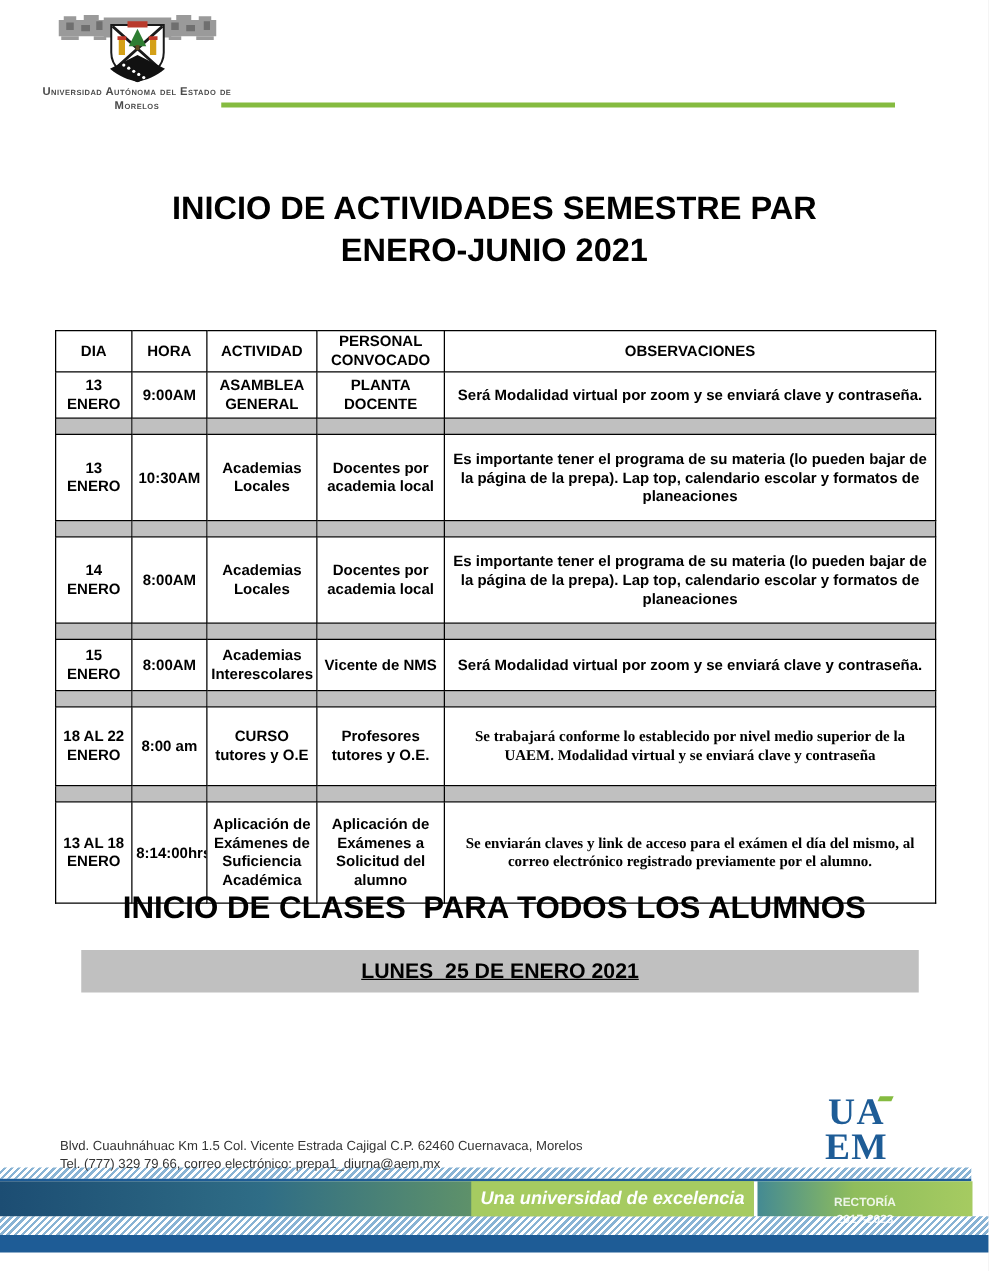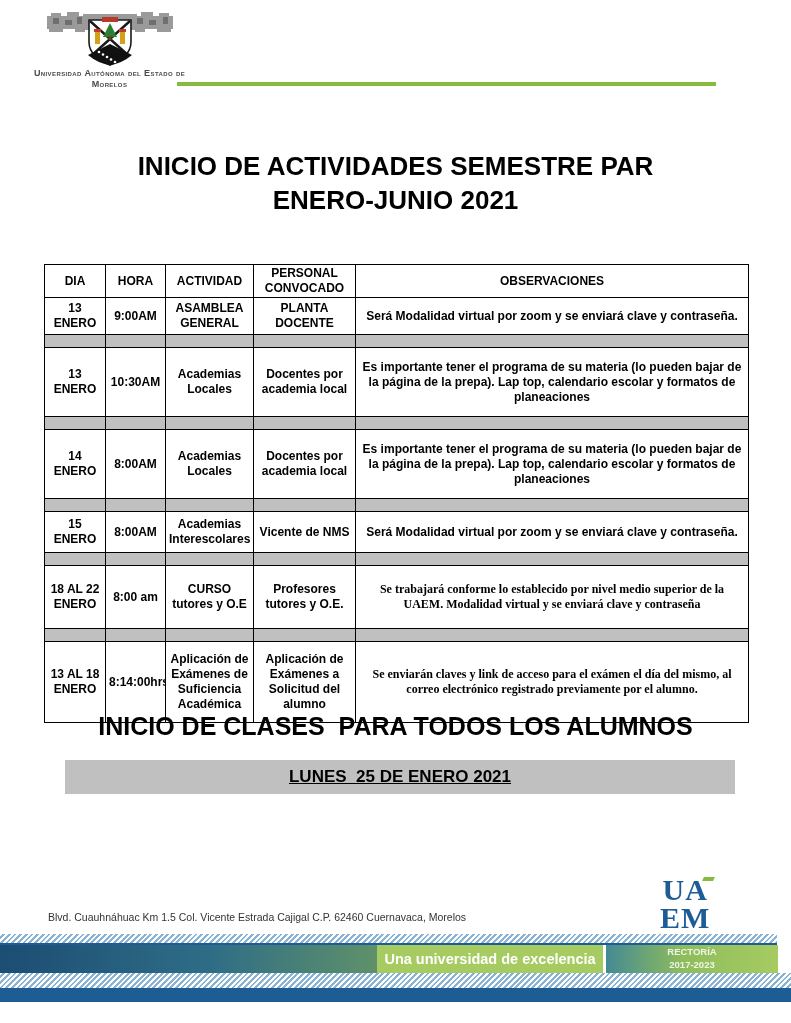--- a/index.html
+++ b/index.html
@@ -88,27 +88,27 @@
   .band{position:absolute;left:0;top:945px;width:778px;height:28px;z-index:2;}
   .band-main{
     position:absolute;left:0;top:0;width:603px;height:28px;
     background:linear-gradient(90deg,#1c4d73 0%,#2f6d86 35%,#6b9b62 70%,#86b055 100%);
   }
   .slogan-box{
     position:absolute;left:377px;top:0;width:226px;height:28px;background:#a6cb61;
     text-align:center;
   }
   .slogan-box span{
-    font-weight:bold;color:#fff;font-size:14.5px;line-height:28px;
+    font-style:italic;font-weight:bold;color:#fff;font-size:14.5px;line-height:28px;
   }
   .rectoria-box{
     position:absolute;left:606px;top:0;width:172px;height:28px;
     background:linear-gradient(90deg,#448a93 0%,#8fbd5c 45%,#a6cb61 100%);
     text-align:center;color:rgba(255,255,255,.85);
-    font-weight:bold;font-size:9.5px;line-height:1.35;padding-top:1px;box-sizing:border-box;
+    font-weight:bold;font-size:9.5px;line-height:1.35;padding-top:12px;box-sizing:border-box;
   }
   .hatch-band2{position:absolute;left:0;top:973px;width:791px;height:15px;z-index:1;}
   .solid-band{position:absolute;left:0;top:988px;width:791px;height:14px;background:#1e5c96;}
 </style>
 </head>
 <body>
 
 <div class="page">
 
   <div class="logo-block">
@@ -264,20 +264,21 @@
   </tbody>
     </table>
 
   <div class="classes-line">INICIO DE CLASES  PARA TODOS LOS ALUMNOS</div>
   <div class="date-banner">
     <span>LUNES  25 DE ENERO 2021</span>
   </div>
 
   <div class="addr">
     <div>Blvd. Cuauhnáhuac Km 1.5 Col. Vicente Estrada Cajigal C.P. 62460 Cuernavaca, Morelos</div>
+    <div>Tel. (777) 329 79 66, correo electrónico: prepa1_diurna@aem.mx</div>
   </div>
 
   <div class="uaem-wordmark">
     <span class="leaf"></span>
     <div>UA</div>
     <div>EM</div>
   </div>
 
   <div class="hatch hatch-strip"></div>
 

